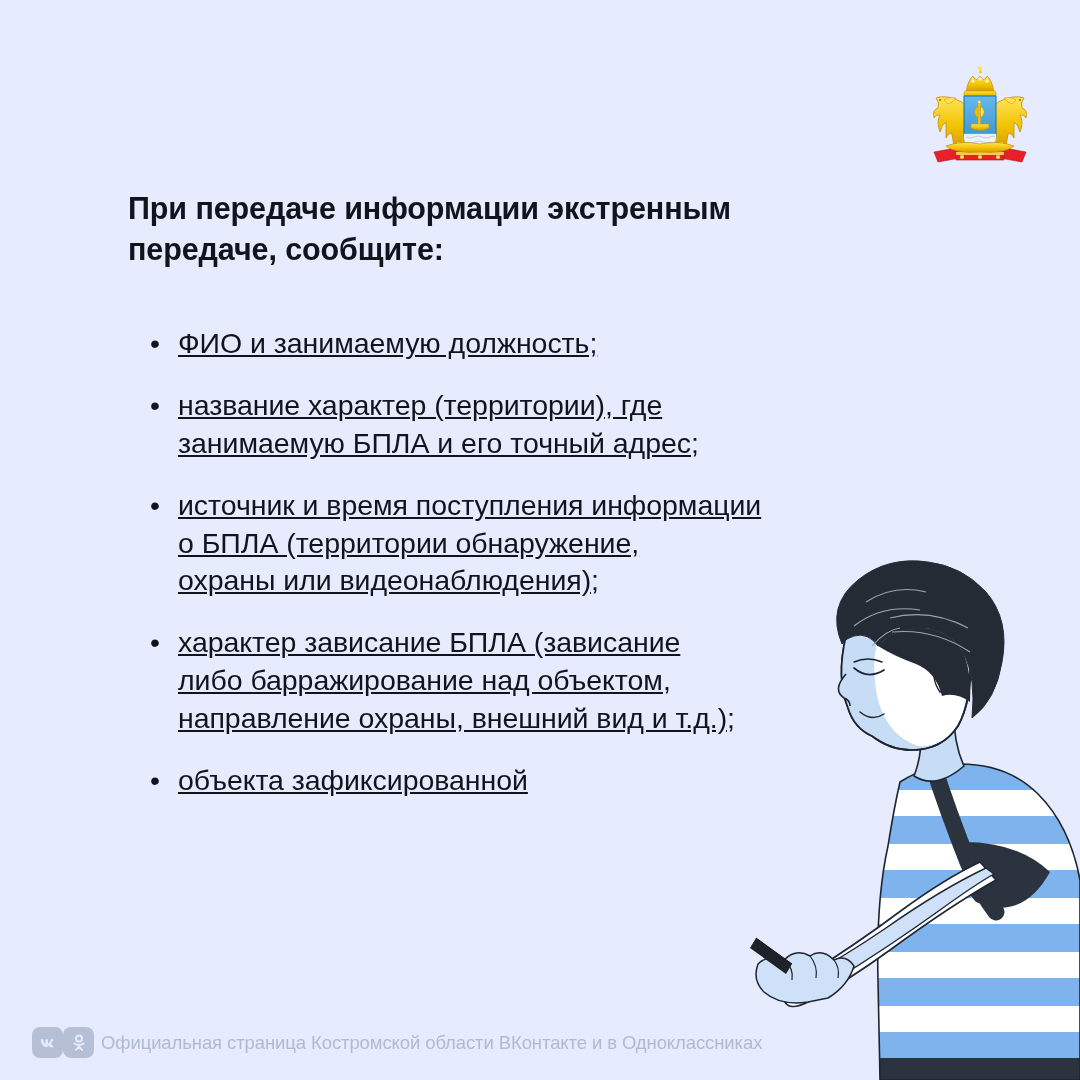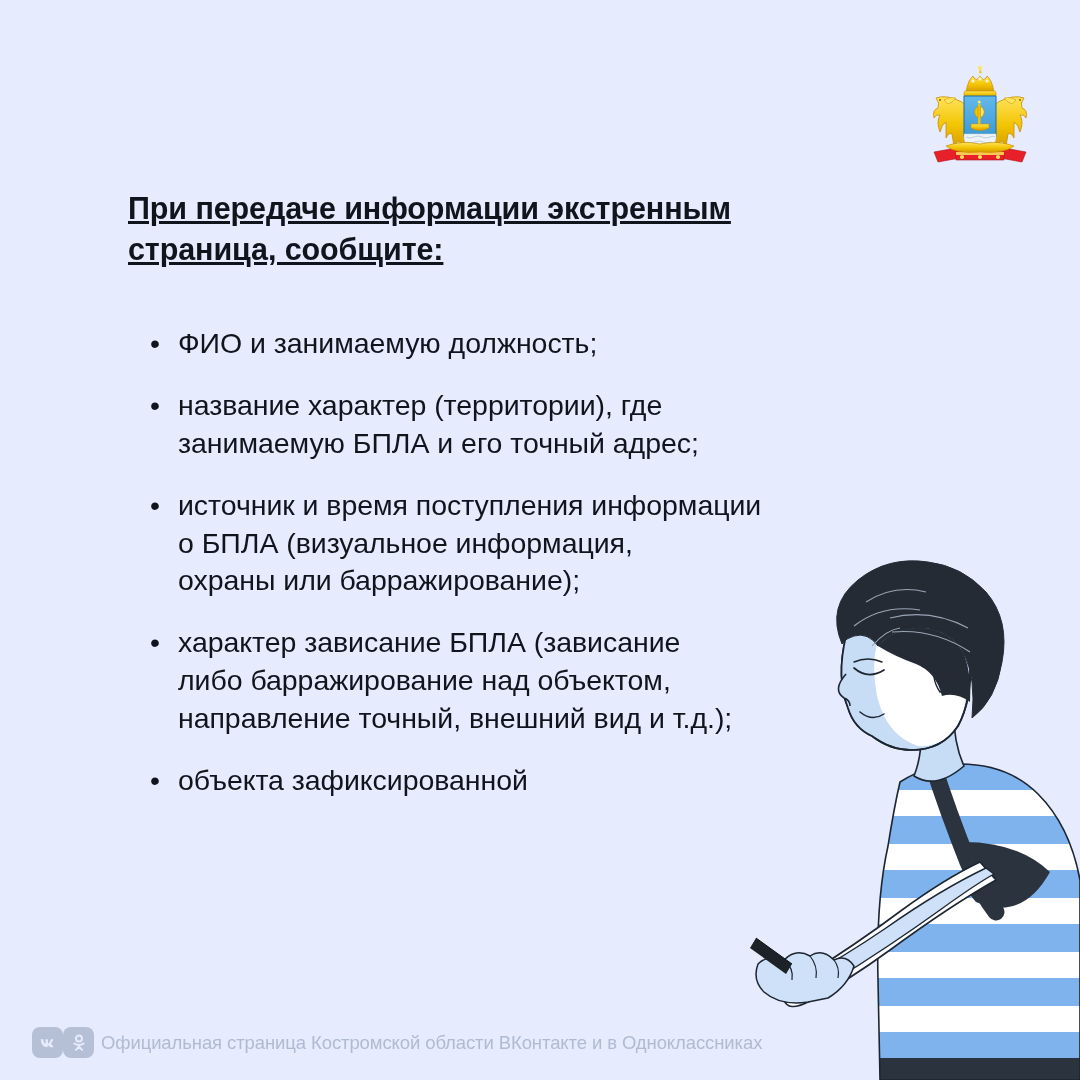--- a/index.html
+++ b/index.html
@@ -21,21 +21,20 @@
   
   #heading {
     position:absolute;
     top:188px; left:128px;
     width:760px;
     font-size:30.5px;
     font-weight:bold;
     line-height:1.33;
     color:#10151d;
     letter-spacing:-0.1px;
-    text-decoration:underline;
   }
 
   
   #bullets {
     position:absolute;
     top:325px; left:150px;
     width:800px;
   }
   .bullet {
     position:relative;
@@ -48,21 +47,21 @@
   }
   .bullet:last-child { margin-bottom:0; }
   .bullet .dot {
     position:absolute;
     left:0; top:0;
     width:28px;
     font-size:28.5px;
     line-height:1.33;
     color:#10151d;
   }
-  .bullet .btext { display:block; }
+  .bullet .btext { display:block;text-decoration:underline; }
 
   
   #illustration {
     position:absolute;
     right:0; bottom:0;
     width:330px; height:530px;
     pointer-events:none;
   }
 
   
@@ -147,48 +146,48 @@
       <path d="M30 84 Q46 78 64 82 Q82 78 98 84 Q88 92 64 90 Q40 92 30 84 Z" fill="url(#gg)" stroke="#c98d00" stroke-width="0.7"></path>
       <circle cx="46" cy="95" r="2" fill="#ffe45c"></circle>
       <circle cx="64" cy="95" r="2" fill="#ffe45c"></circle>
       <circle cx="82" cy="95" r="2" fill="#ffe45c"></circle>
     </g>
   </svg>
 </div>
 
 <h1 id="heading">
   <span>При передаче информации экстренным</span><br>
-  <span>страница, сообщите:</span>
+  <span>передаче, сообщите:</span>
 </h1>
 
 <ul id="bullets" style="list-style:none;">
 
   <li class="bullet">
     <span class="dot">•</span>
     <span class="btext">ФИО и занимаемую должность;</span>
   </li>
 
   <li class="bullet">
     <span class="dot">•</span>
     <span class="btext"> название характер (территории), где</span>
     <span class="btext">занимаемую БПЛА и его точный адрес;</span>
   </li>
 
   <li class="bullet">
     <span class="dot">•</span>
     <span class="btext"> источник и время поступления информации</span>
-    <span class="btext">о БПЛА (визуальное информация,</span>
-    <span class="btext">охраны или барражирование);</span>
+    <span class="btext">о БПЛА (территории обнаружение,</span>
+    <span class="btext">охраны или видеонаблюдения);</span>
   </li>
 
   <li class="bullet">
     <span class="dot">•</span>
     <span class="btext"> характер зависание БПЛА (зависание</span>
     <span class="btext">либо барражирование над объектом,</span>
-    <span class="btext">направление точный, внешний вид и т.д.);</span>
+    <span class="btext">направление охраны, внешний вид и т.д.);</span>
   </li>
 
   <li class="bullet">
     <span class="dot">•</span>
     <span class="btext"> объекта зафиксированной</span>
   </li>
 
 </ul>
 
 <div id="illustration">

